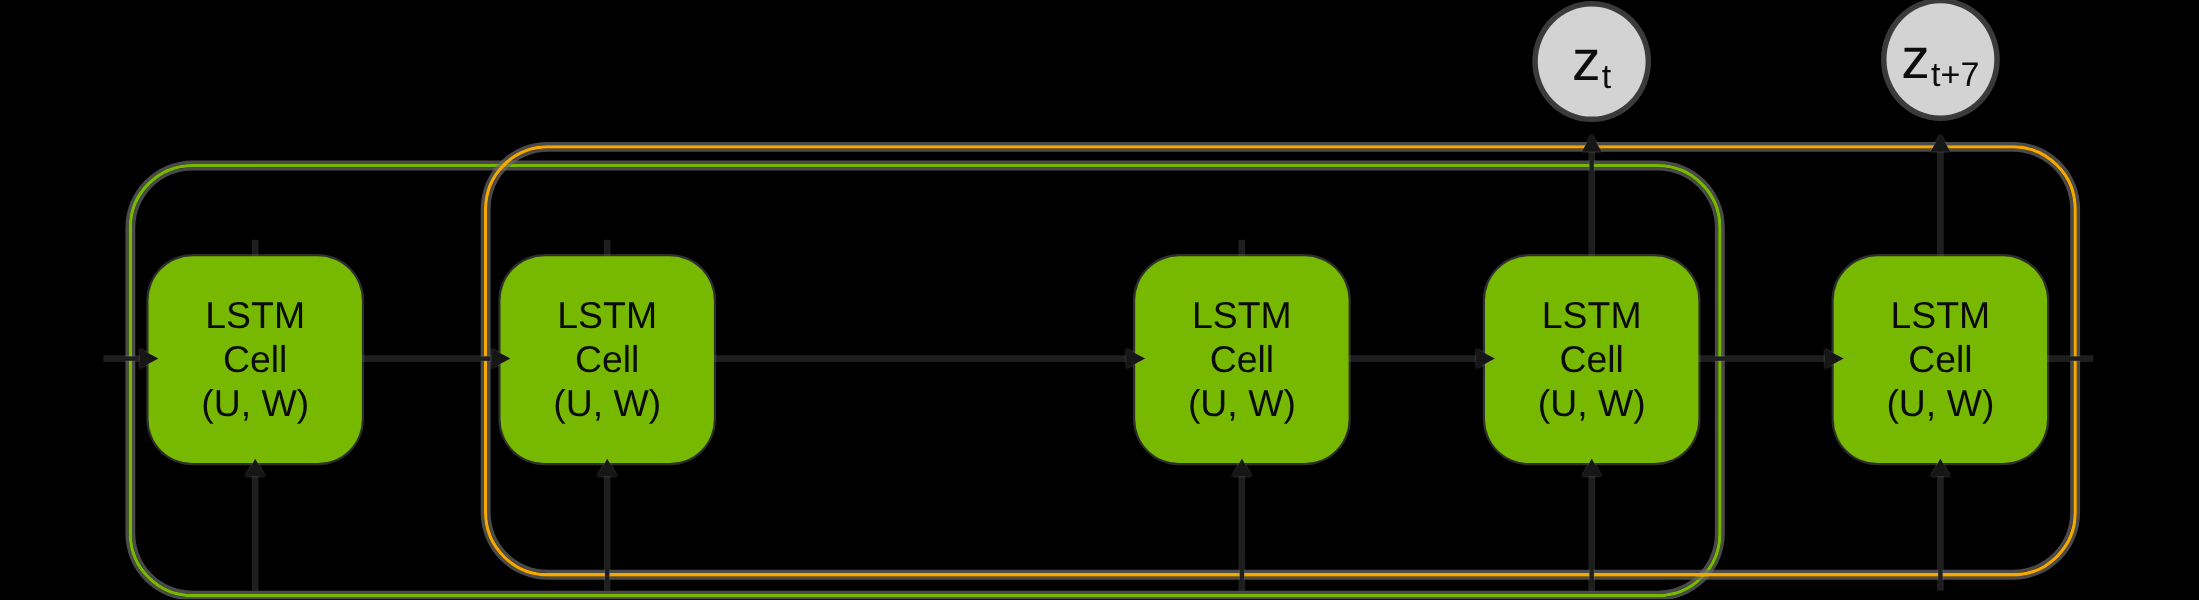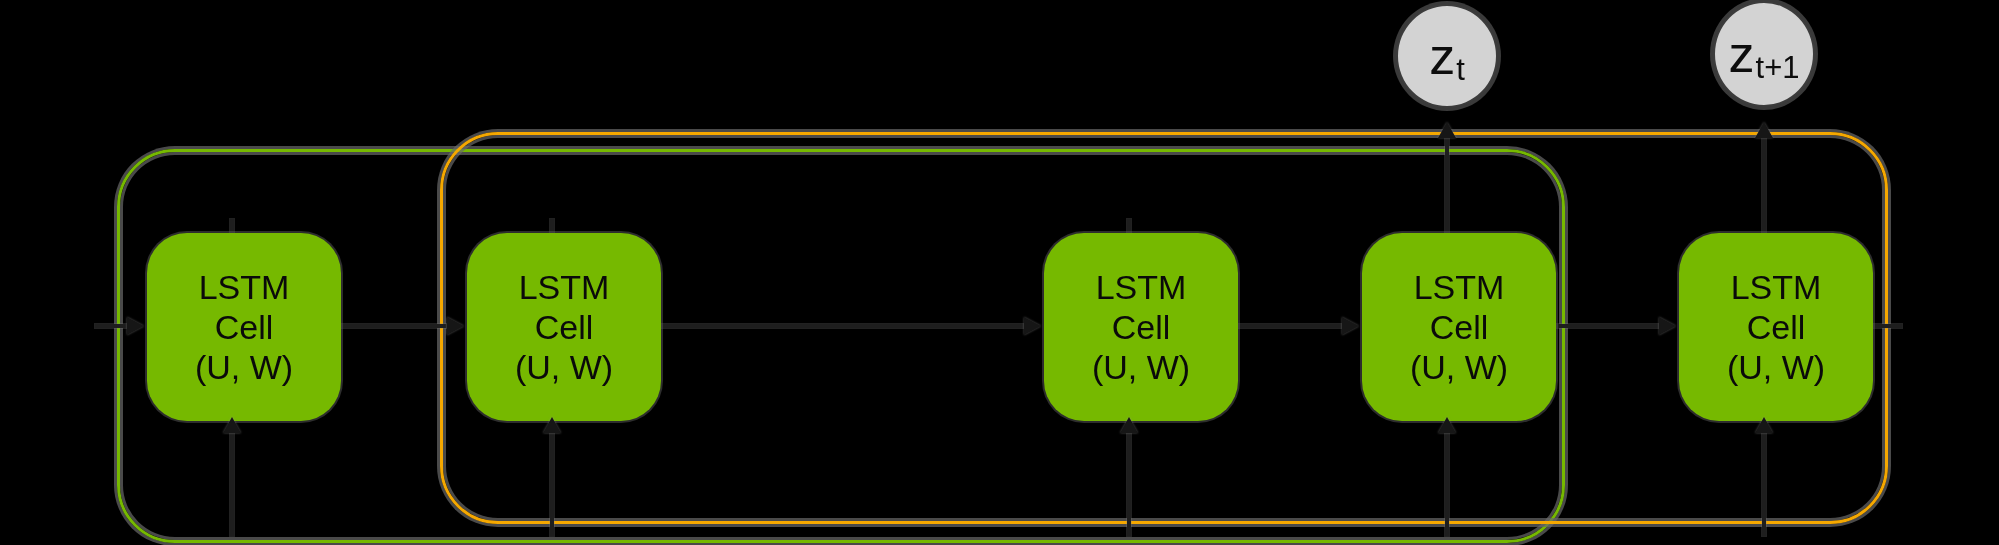--- a/index.html
+++ b/index.html
@@ -22,21 +22,21 @@
   .window{position:absolute;border-radius:58px;box-sizing:border-box;z-index:2;
     box-shadow:0 0 0 3px var(--halo), inset 0 0 0 3px var(--halo);}
   .window.green{left:117px;top:149px;width:1448px;height:394px;border:3px solid var(--nvidia_green);}
   .window.orange{left:440px;top:132px;width:1448px;height:392px;border:3px solid var(--amber);}
 
   
   .cell{position:absolute;top:233px;width:194px;height:188px;z-index:4;
     background:var(--nvidia_green);border-radius:40px;
     box-shadow:0 0 0 2px rgba(100,100,100,0.45);
     display:flex;flex-direction:column;align-items:center;justify-content:center;
-    color:var(--cell_text);font-size:34px;line-height:40px;text-align:center;margin-left:12px;}
+    color:var(--cell_text);font-size:34px;line-height:40px;text-align:center;}
   .c1{left:135px}.c2{left:455px}.c3{left:1032px}.c4{left:1350px}.c5{left:1667px}
 
   
   .node{position:absolute;z-index:5;background:var(--node_fill);
     border:2px solid var(--node_border);border-radius:50%;box-sizing:border-box;
     box-shadow:0 0 0 3px rgba(115,115,115,0.5);
     display:flex;align-items:center;justify-content:center;color:#0d0d0d;}
   .node-zt{left:1396px;top:4px;width:102px;height:104px;}
   .node-zt1{left:1713px;top:1px;width:102px;height:106px;}
   .node .base{font-size:52px;line-height:1;}
@@ -121,16 +121,16 @@
     <span>Cell</span>
     <span>(U, W)</span>
   </div>
 
   <div class="node node-zt">
     <span class="base">z</span>
     <span class="sub">t</span>
   </div>
   <div class="node node-zt1">
     <span class="base">z</span>
-    <span class="sub">t+1</span>
+    <span class="sub">t+7</span>
   </div>
 
 </div>
 
 </body></html>

